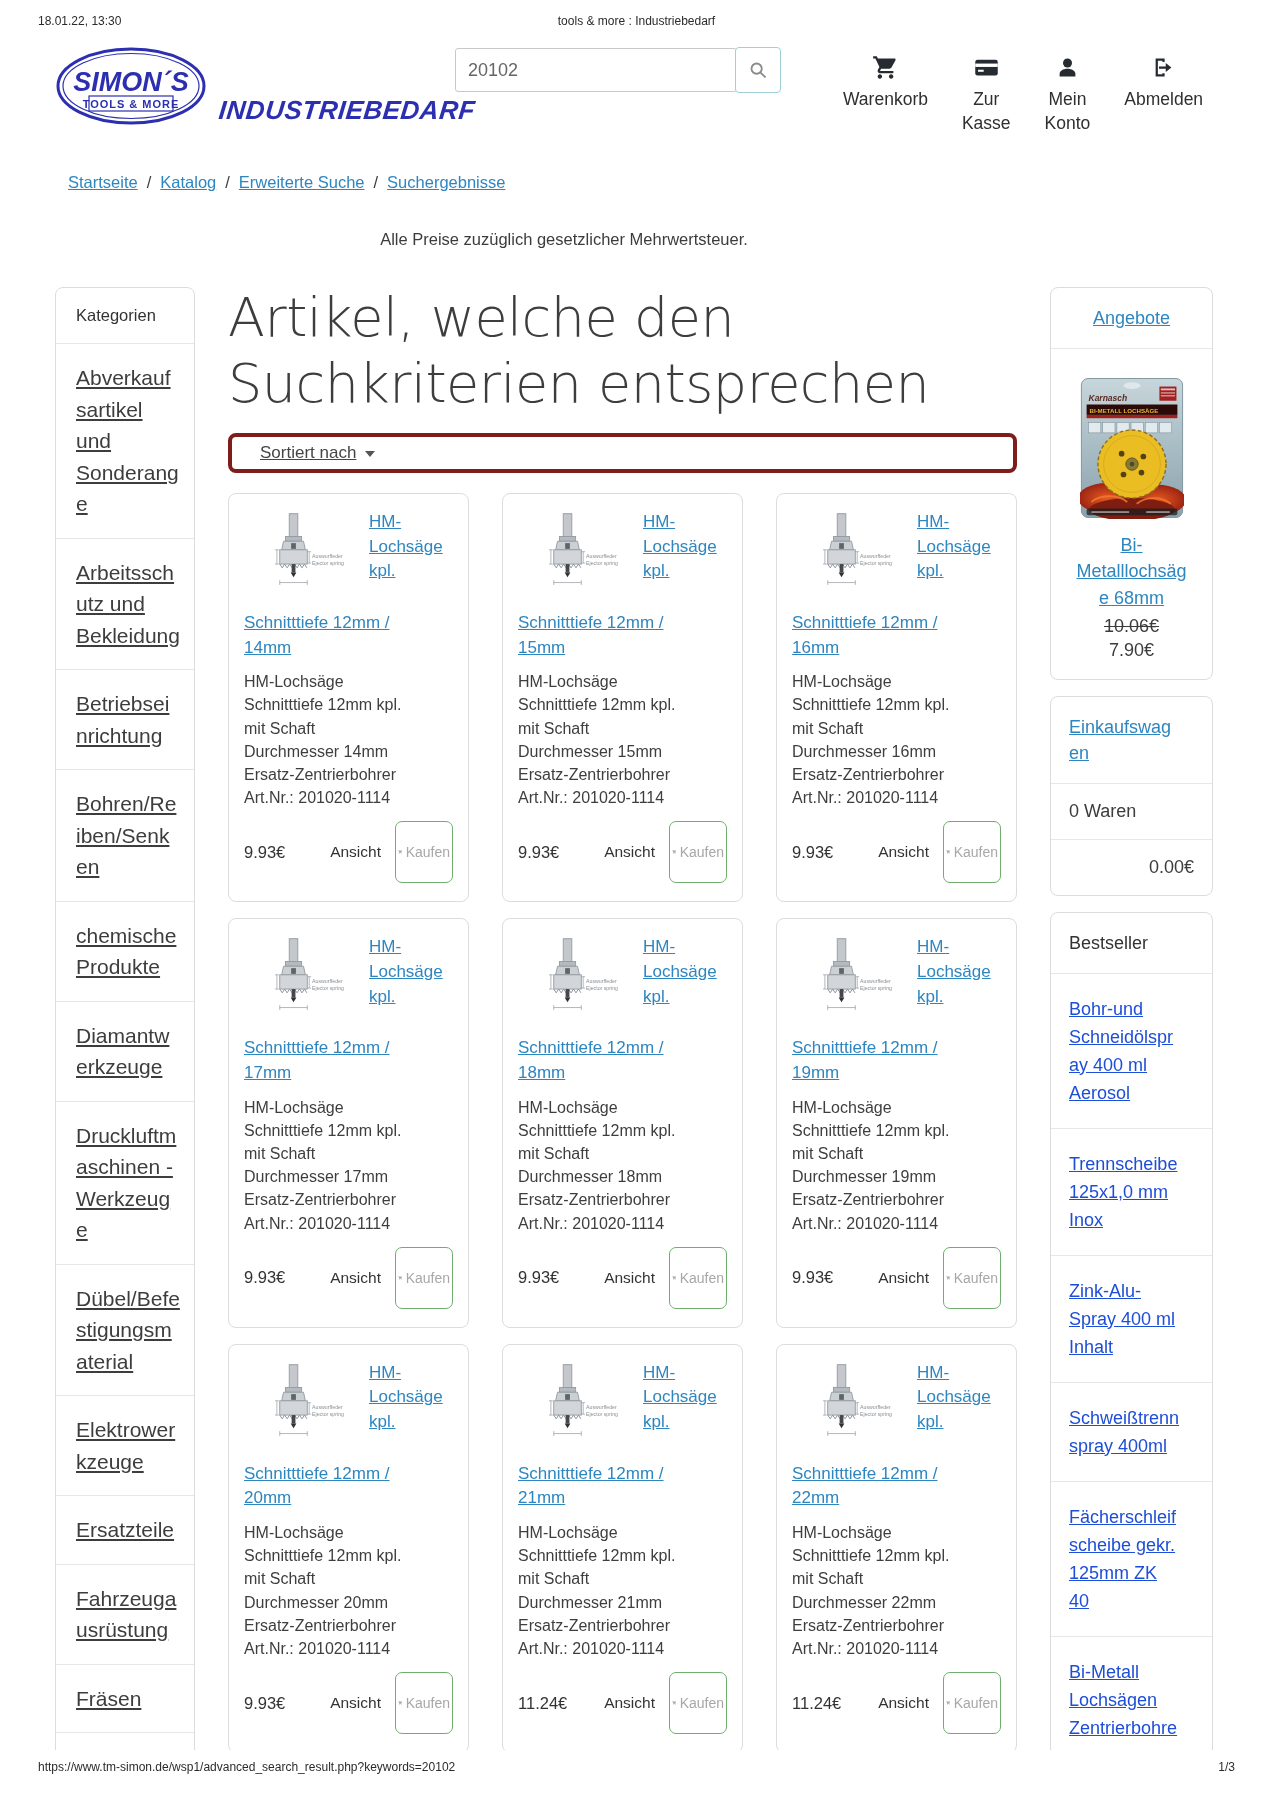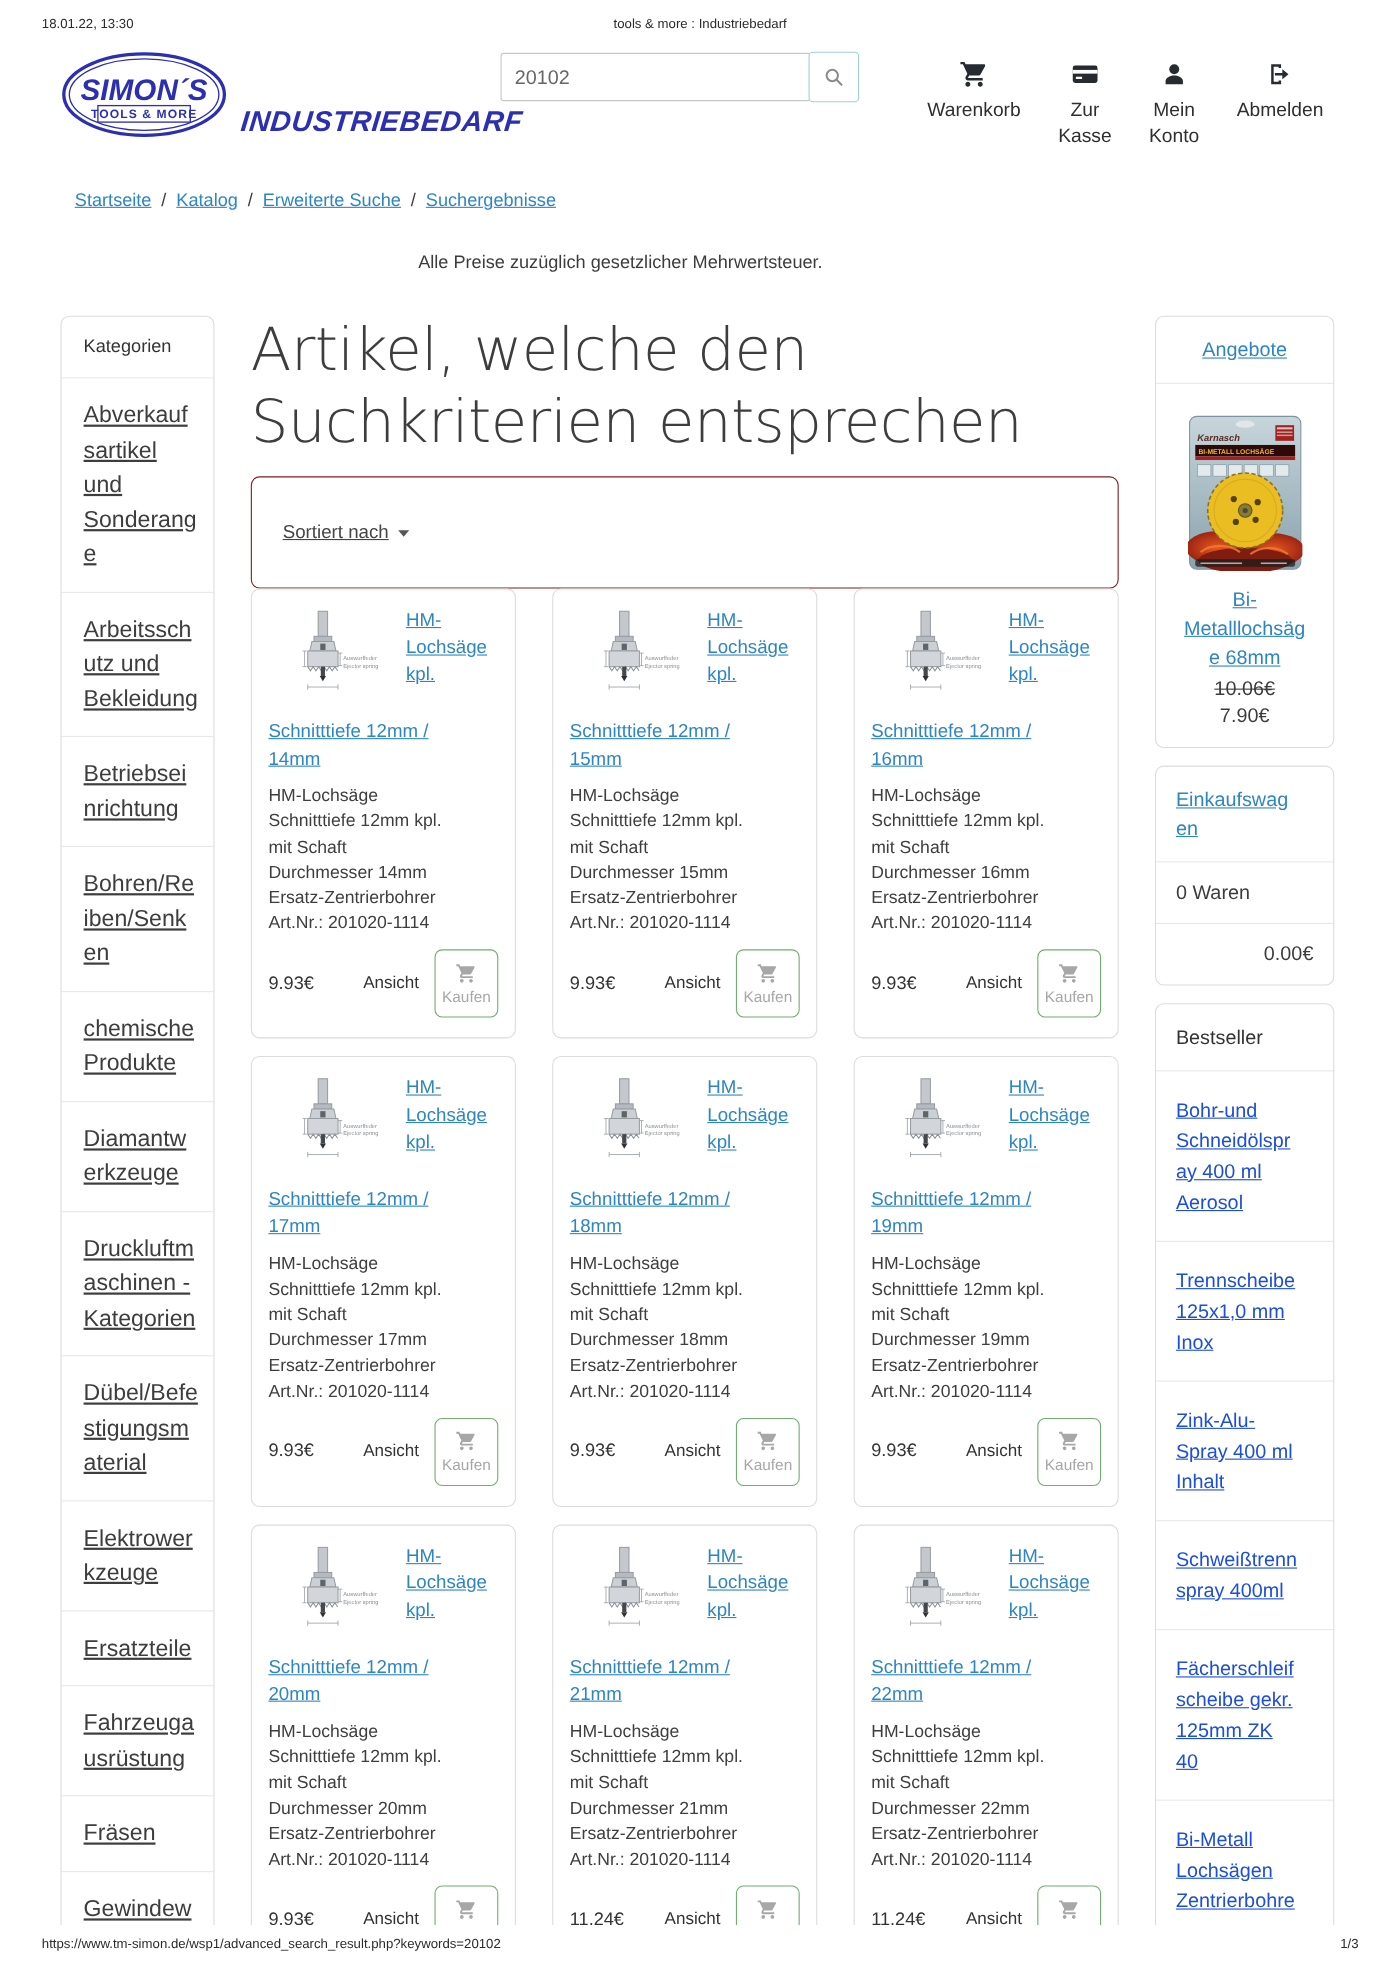--- a/index.html
+++ b/index.html
@@ -42,39 +42,39 @@
   .main-col{flex:1;min-width:0;}
   .sidebar-right{width:163px;flex:none;padding-top:30px;}
   .box{border:1px solid #dcdcdc;border-radius:8px;background:#fff;}
   
   .cat-header{padding:18px 8px 18px 20px;font-size:16.5px;color:#333;}
   .cat-item{padding:18px 8px 18px 20px;border-top:1px solid #e7e7e7;font-size:21px;line-height:1.5;}
   .cat-item a{display:inline-block;max-width:104px;overflow-wrap:anywhere;color:#3d3d3d;text-decoration:underline;}
   
   h1.page-title{font-size:54px;font-weight:200;color:#3d3d3d;line-height:1.22;
     margin:28px 0 16px;letter-spacing:-.5px;font-family:"DejaVu Sans","Liberation Sans",sans-serif;}
-  .sort-box{border:1px solid #7f1d1d;border-radius:8px;padding:40px 28px;}
+  .sort-box{border:4px solid #7f1d1d;border-radius:8px;padding:6px 28px;margin-bottom:20px;}
   .sort-link{color:#454545;font-size:17px;text-decoration:underline;}
   .caret{display:inline-block;margin-left:9px;width:0;height:0;border-left:5px solid transparent;
     border-right:5px solid transparent;border-top:6px solid #555;vertical-align:middle;}
   .product-grid{display:grid;grid-template-columns:repeat(3,1fr);column-gap:33px;row-gap:16px;}
   .card{border:1px solid #dcdcdc;border-radius:8px;padding:14px 15px 18px;box-sizing:border-box;}
   .card-top{display:flex;gap:20px;}
   .product-image{width:105px;flex:none;}
   .product-image svg{width:100px;height:95px;display:block;}
   .card-title{display:block;font-size:17px;color:#2e86c1;text-decoration:underline;line-height:1.45;
     margin-top:2px;min-width:0;overflow-wrap:anywhere;}
   .card-subtitle{display:block;font-size:17px;color:#2e86c1;text-decoration:underline;line-height:1.45;
     margin-top:8px;max-width:180px;}
   .card-desc{font-size:16px;color:#3e3e3e;line-height:1.45;margin:10px 0 0;}
   .card-footer{display:flex;align-items:center;margin-top:12px;}
   .price{font-size:16.5px;color:#333;flex:none;}
   .view-btn{margin-left:auto;margin-right:14px;font-size:15.5px;color:#333;text-decoration:none;}
   .buy-btn{width:58px;height:62px;border:1px solid #6fae6f;border-radius:7px;background:#fff;
-    display:flex;flex-direction:column;align-items:center;justify-content:center;gap:3px;padding:4px 2px;flex:none;}
+    display:flex;align-items:center;justify-content:center;gap:3px;padding:4px 2px;flex:none;}
   .buy-btn svg{width:20px;height:20px;fill:#a7a7a7;}
   .buy-label{font-size:14px;color:#a7a7a7;font-family:"Liberation Sans",sans-serif;}
   
   .side-box{border:1px solid #dcdcdc;border-radius:8px;margin-bottom:16px;font-size:18px;background:#fff;}
   .side-box-header{padding:17px 18px;line-height:1.45;}
   .side-box-header.center{text-align:center;}
   .side-box-header a{color:#2e86c1;text-decoration:underline;display:inline-block;max-width:112px;overflow-wrap:anywhere;}
   .side-box-header .plain{color:#333;}
   .offer-body{padding:28px 10px 18px;text-align:center;border-top:1px solid #e7e7e7;}
   .offer-img svg{width:104px;height:142px;}
@@ -182,21 +182,21 @@
 
             <div class="cat-item">
               <a>chemische Produkte</a>
             </div>
 
             <div class="cat-item">
               <a>Diamantwerkzeuge</a>
             </div>
 
             <div class="cat-item">
-              <a>Druckluftmaschinen - Kategorien</a>
+              <a>Druckluftmaschinen - Werkzeuge</a>
             </div>
 
             <div class="cat-item">
               <a>Dübel/Befestigungsmaterial</a>
             </div>
 
             <div class="cat-item">
               <a>Elektrowerkzeuge</a>
             </div>
 

